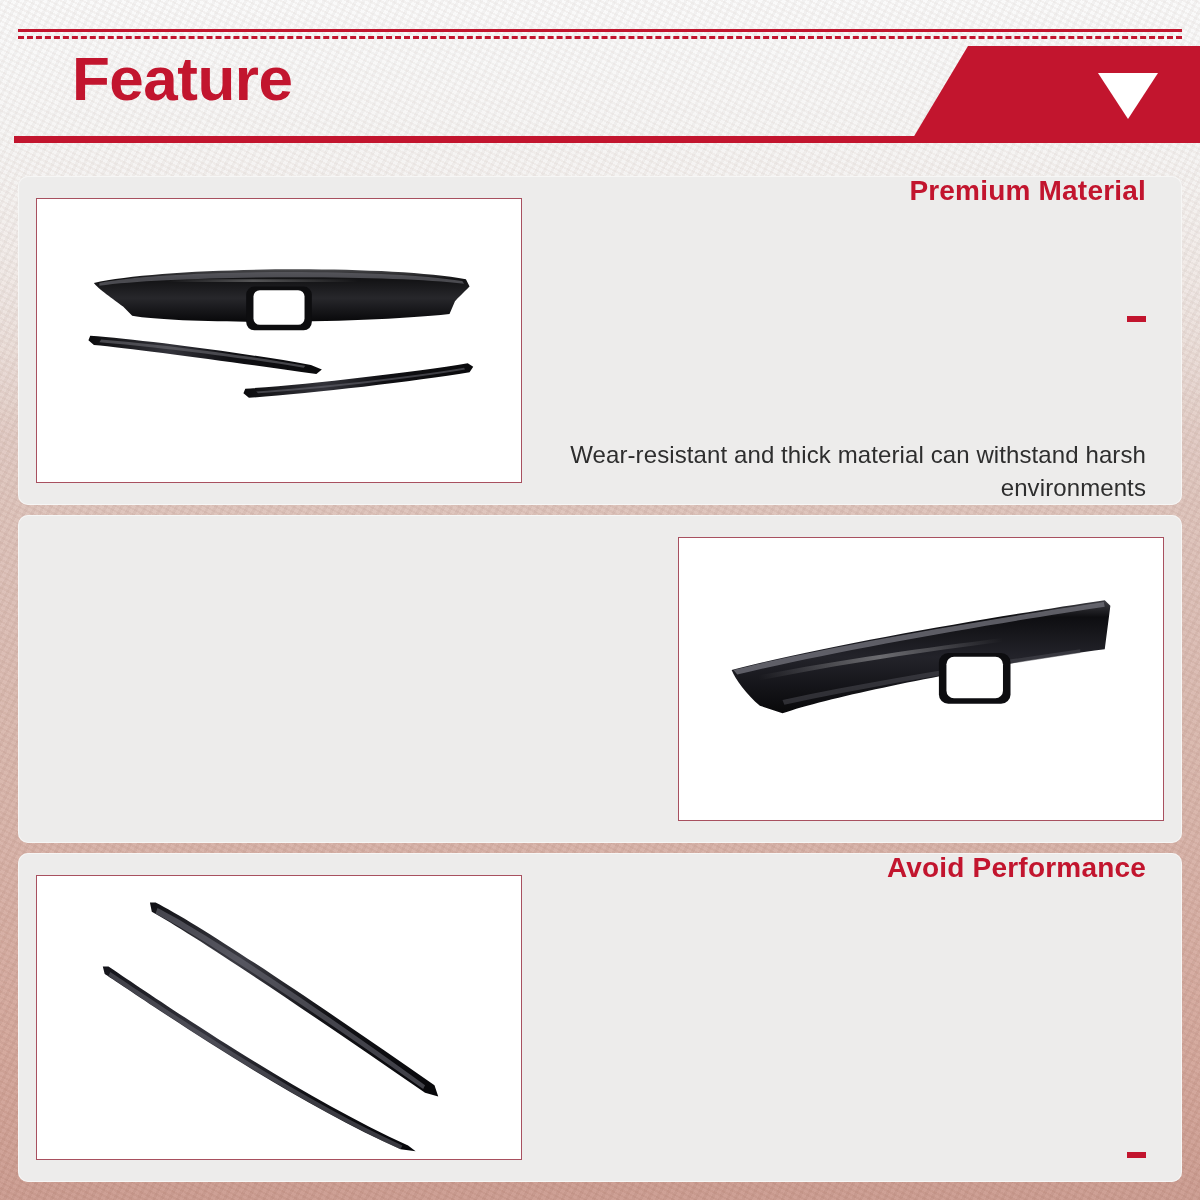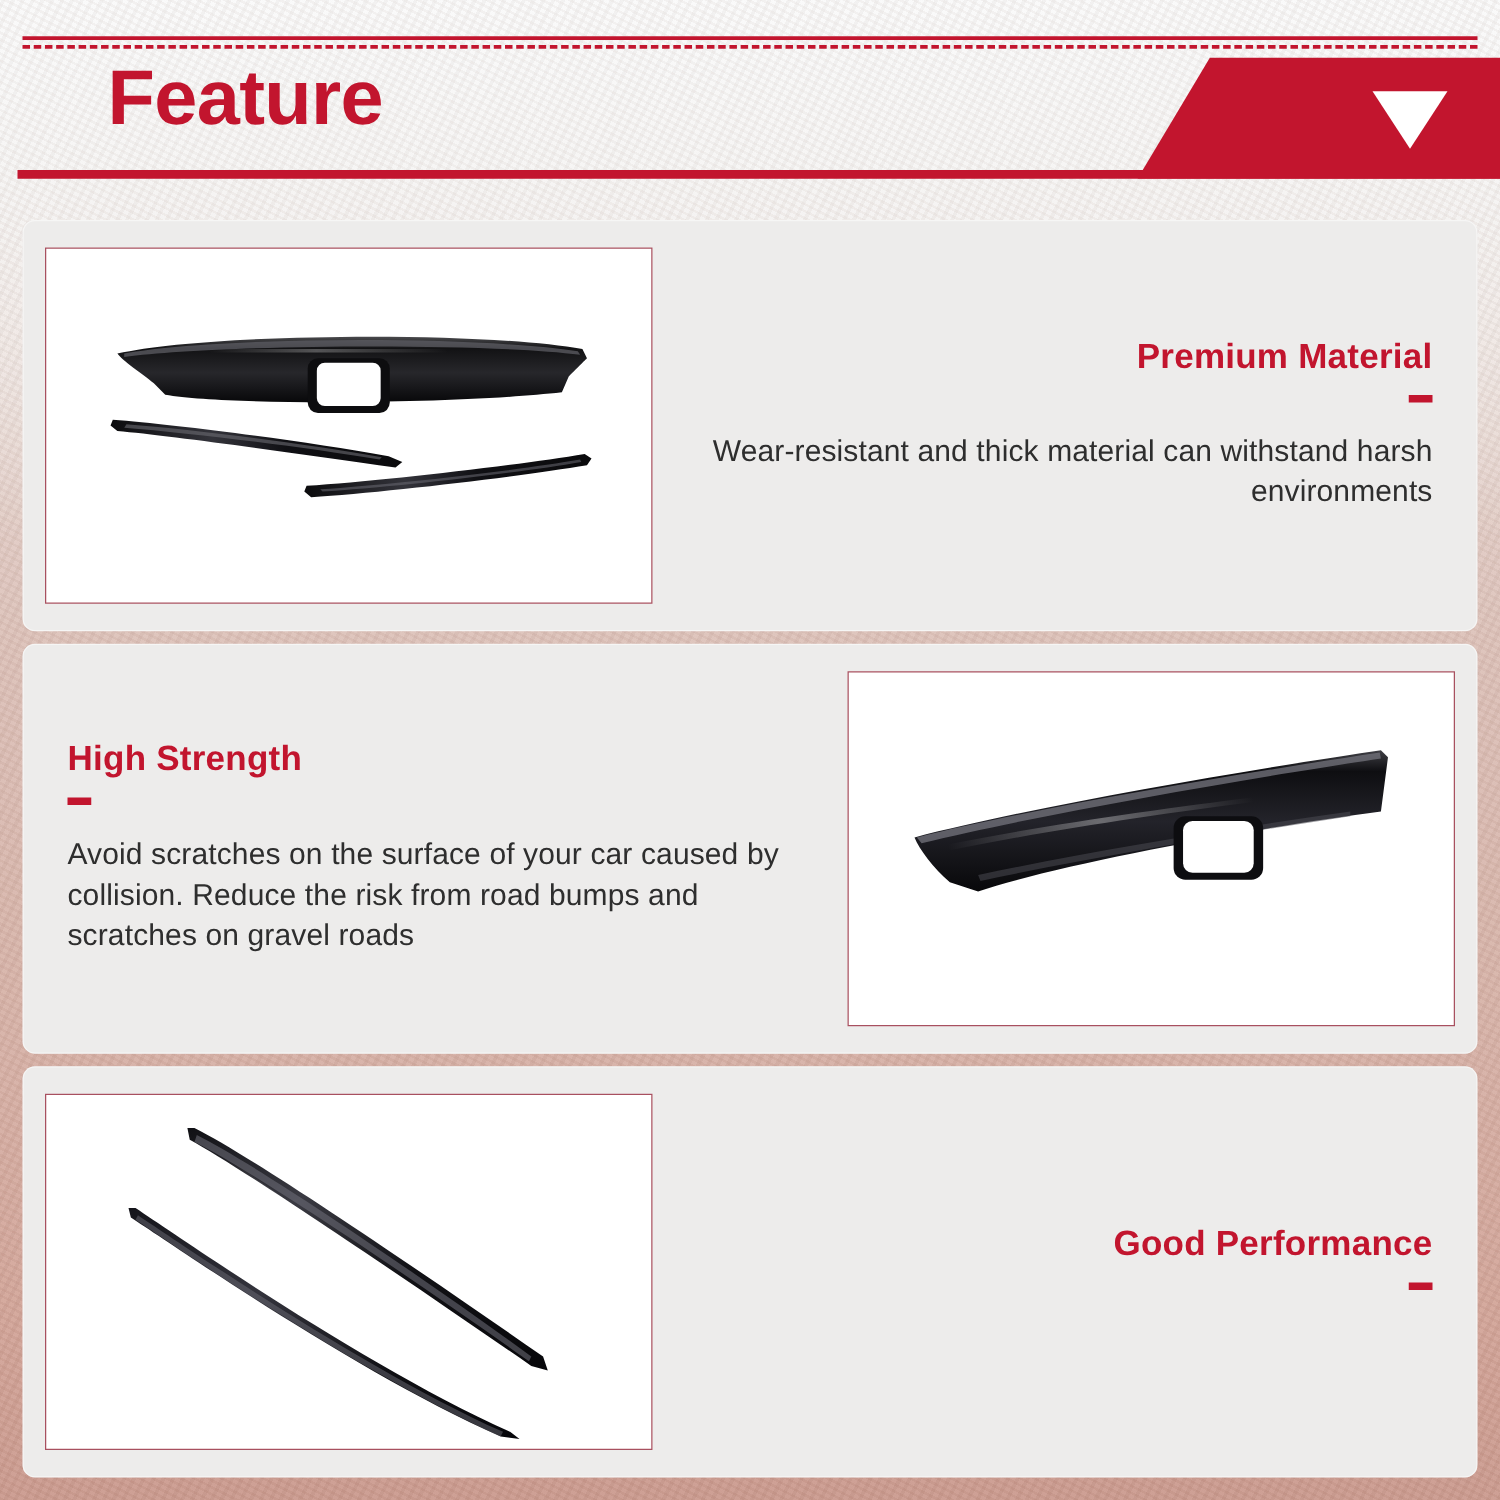--- a/index.html
+++ b/index.html
@@ -50,21 +50,21 @@
   }
   .rule-dashed-top {
     position: absolute; left: 18px; right: 18px; top: 36px;
     height: 0; border-top: 3px dashed var(--red);
   }
   .rule-solid-bottom {
     position: absolute; left: 14px; right: 0; top: 136px;
     height: 7px; background: var(--red);
   }
   .header-title {
-    position: absolute; left: 86px; top: 48px;
+    position: absolute; left: 72px; top: 48px;
     font-size: 62px; font-weight: 700; color: var(--red);
     letter-spacing: -.5px; line-height: 1;
   }
   .header-tag { position: absolute; right: 0; top: 46px; width: 290px; height: 97px; }
   .header-tag svg { display: block; }
 
   
   .panels {
     position: absolute; left: 18px; top: 176px;
     width: 1164px; height: 1006px;
@@ -85,21 +85,21 @@
   .img-box {
     flex: 0 0 486px;
     margin: 22px 18px;
     background: #fff;
     border: 1px solid #a8505f;
     position: relative;
     overflow: hidden;
   }
   .copy {
     flex: 1 1 auto;
-    display: flex; flex-direction: column; justify-content: center;
+    display: flex; flex-direction: column; justify-content: space-between;
     padding: 0 36px 0 30px;
   }
   .panel.right-img .copy { padding: 0 30px 0 36px; }
 
   .feat-title {
     font-size: 28px; font-weight: 700; color: var(--red);
     line-height: 1.1; letter-spacing: .2px;
   }
   .feat-dash {
     width: 19px; height: 6px; background: var(--red);
@@ -209,25 +209,20 @@
         <path d="M44,140 C152,113 330,84 437,68 L438,73 C332,89 154,119 48,145 Z" fill="#6f6f78" opacity=".8"></path>
 
         <path d="M70,146 C150,130 250,116 330,106 L330,110 C250,120 150,135 72,151 Z" fill="url(#shine2)" opacity=".55"></path>
 
         <path d="M96,172 C190,152 300,134 412,118 L412,122 C300,139 192,157 98,177 Z" fill="#4a4a52" opacity=".55"></path>
 
         <path d="M272,122 h56 a10,10 0 0 1 10,10 v34 a10,10 0 0 1 -10,10 h-56 a10,10 0 0 1 -10,-10 v-34 a10,10 0 0 1 10,-10 Z" fill="#0d0d10"></path>
         <path d="M278,126 h44 a8,8 0 0 1 8,8 v28 a8,8 0 0 1 -8,8 h-44 a8,8 0 0 1 -8,-8 v-28 a8,8 0 0 1 8,-8 Z" fill="#ffffff"></path>
       </svg>
     </div>
-    <div class="copy align-left">
-      <div class="feat-title">High Strength</div>
-      <div class="feat-dash"></div>
-      <div class="feat-desc">Avoid scratches on the surface of your car caused by collision. Reduce the risk from road bumps and scratches on gravel roads</div>
-    </div>
   </div>
 
   <div class="panel">
     <div class="img-box">
       <svg class="part" viewBox="0 0 486 300" preserveAspectRatio="xMidYMid meet" aria-hidden="true">
         <defs>
           <linearGradient id="g3a" x1="0" y1="0" x2="1" y2="1">
             <stop offset="0" stop-color="#101014"></stop>
             <stop offset=".3" stop-color="#3a3a42"></stop>
             <stop offset=".6" stop-color="#121216"></stop>
@@ -251,18 +246,18 @@
         <path d="M114,34 C162,58 288,142 398,222 L396,226 C286,148 160,64 112,40 Z" fill="#70707a" opacity=".55"></path>
         <path d="M140,54 C200,96 280,152 350,200 L348,204 C278,156 198,100 138,58 Z" fill="url(#shine3)" opacity=".45"></path>
 
         <path d="M62,96 C110,128 260,232 380,286 L388,292 L372,290
                  C250,236 98,130 58,104 L56,96 Z" fill="url(#g3b)"></path>
         <path d="M64,102 C112,134 258,234 374,286 L372,290 C256,238 110,138 62,106 Z" fill="#6a6a74" opacity=".5"></path>
         <path d="M92,124 C152,170 240,234 318,272 L316,276 C238,238 150,174 90,128 Z" fill="url(#shine3)" opacity=".4"></path>
       </svg>
     </div>
     <div class="copy align-right">
-      <div class="feat-title">Good Performance</div>
+      <div class="feat-title">Avoid Performance</div>
       <div class="feat-dash"></div>
     </div>
   </div>
 
 </div>
 
 </body></html>

